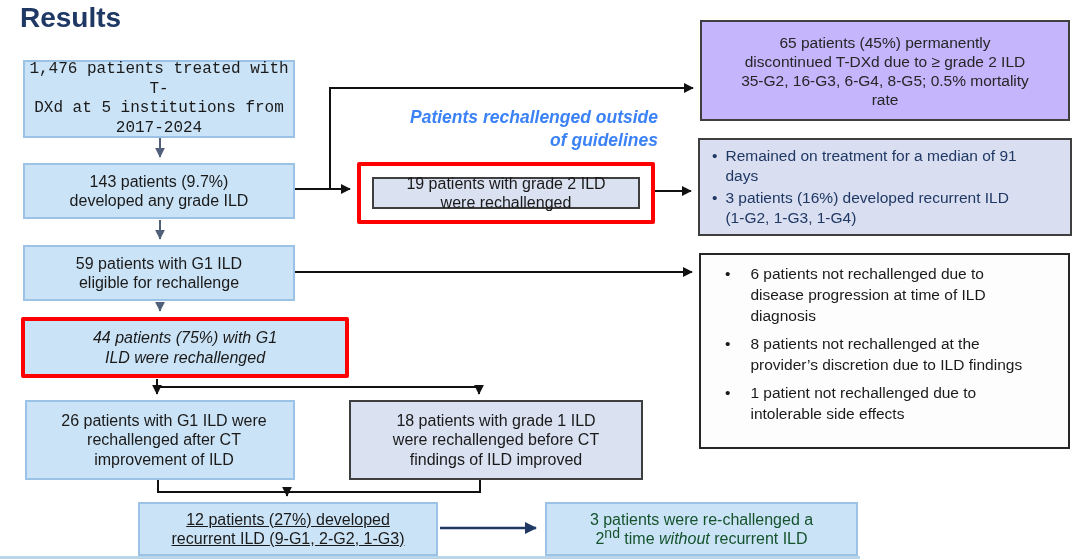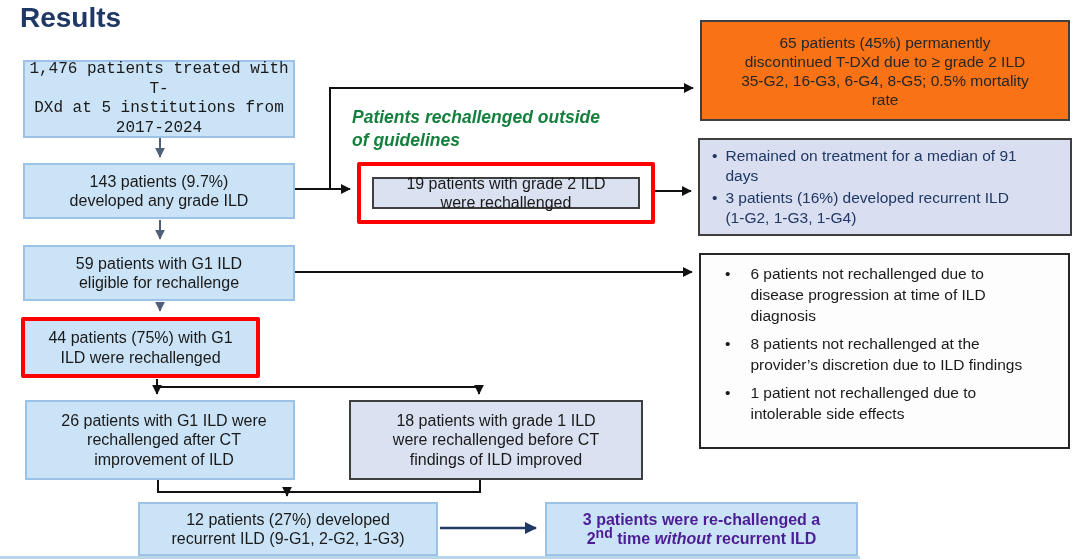--- a/index.html
+++ b/index.html
@@ -21,36 +21,36 @@
   .red-border{border:4px solid #fe0000;border-radius:2px;}
   .red-frame{
     position:absolute;box-sizing:border-box;border:4px solid #fe0000;border-radius:2px;
     padding:11px;background:#ffffff;display:flex;
   }
   .red-frame .inner{
     flex:1;box-sizing:border-box;background:#dae1f1;border:2px solid #3f3f3f;
     display:flex;align-items:center;justify-content:center;text-align:center;
     font-size:16px;line-height:19.5px;color:#1a1a1a;white-space:pre-line;
   }
-  .gray-box{background:#f97316;border:2px solid #3f3f3f;color:#262626;font-size:15.5px;line-height:19px;}
+  .gray-box{background:#c4b5fd;border:2px solid #3f3f3f;color:#262626;font-size:15.5px;line-height:19px;}
   .purple-note{
-    position:absolute;left:352px;top:106px;width:306px;text-align:left;
-    color:#15803d;font-weight:bold;font-style:italic;font-size:17.5px;line-height:23px;
+    position:absolute;left:352px;top:106px;width:306px;text-align:right;
+    color:#3b82f6;font-weight:bold;font-style:italic;font-size:17.5px;line-height:23px;
     white-space:pre-line;
   }
   .bullet-box{
     position:absolute;box-sizing:border-box;display:flex;flex-direction:column;justify-content:center;
     text-align:left;font-size:15.5px;line-height:20px;
   }
   .bullet-box.treat{background:#d9def0;border:2px solid #3f3f3f;color:#1f3864;padding:6px 44px 6px 12px;gap:2px;}
   .bullet-box.whitebx{background:#fdfdfd;border:2px solid #262626;color:#1a1a1a;padding:8px 30px 8px 18px;gap:7px;line-height:21px;}
   .bullet-row{display:flex;align-items:flex-start;}
   .bullet-row .dot{flex:0 0 auto;margin-right:8px;}
   .bullet-box.whitebx .bullet-row .dot{margin-right:20px;margin-left:6px;}
-  .navy-text{color:#4c1d95;font-weight:bold;}
+  .navy-text{color:#14532d;}
   sup{font-size:14px;vertical-align:super;line-height:0;}
   .it{font-style:italic;}
   .bottom-strip{position:absolute;left:0;top:556px;width:860px;height:3px;background:#b9d5ea;}
 </style>
 </head>
 <body>
 
 <div id="slide">
 
   <svg id="connectors" viewBox="0 0 1080 560" xmlns="http://www.w3.org/2000/svg">
@@ -90,40 +90,40 @@
   <div class="box blue" style="left:23px;top:60px;width:272px;height:78px;font-family:Liberation Mono, monospace;">1,476 patients treated with T-
 DXd at 5 institutions from
 2017-2024</div>
 
   <div class="box blue" style="left:23px;top:163px;width:272px;height:56px;">143 patients (9.7%)
 developed any grade ILD</div>
 
   <div class="box blue" style="left:23px;top:245px;width:272px;height:56px;">59 patients with G1 ILD
 eligible for rechallenge</div>
 
-  <div class="box blue red-border" style="left:21px;top:317px;width:239px;height:61px;">44 patients (75%) with G1
+  <div class="box blue red-border" style="left:21px;top:317px;width:328px;height:61px;font-style:italic;">44 patients (75%) with G1
 ILD were rechallenged</div>
 
   <div class="box blue" style="left:25px;top:400px;width:270px;height:80px;padding-left:8px;">26 patients with G1 ILD were
 rechallenged after CT
 improvement of ILD</div>
 
   <div class="purple-note">Patients rechallenged outside
 of guidelines</div>
 
   <div class="red-frame" style="left:357px;top:162px;width:298px;height:62px;">
     <div class="inner">19 patients with grade 2 ILD
 were rechallenged</div>
   </div>
 
   <div class="box lav" style="left:349px;top:400px;width:294px;height:80px;">18 patients with grade 1 ILD
 were rechallenged before CT
 findings of ILD improved</div>
 
-  <div class="box blue" style="left:138px;top:502px;width:300px;height:54px;">12 patients (27%) developed
+  <div class="box blue" style="left:138px;top:502px;width:300px;height:54px;text-decoration:underline;">12 patients (27%) developed
 recurrent ILD (9-G1, 2-G2, 1-G3)</div>
 
   <div class="box blue navy-text" style="left:545px;top:502px;width:313px;height:54px;">
     <span><span>3 patients were re-challenged a
 </span><span>2</span><sup>nd</sup><span> time </span><span class="it">without</span><span> recurrent ILD</span></span>
   </div>
 
   <div class="box gray-box" style="left:700px;top:20px;width:370px;height:101px;">65 patients (45%) permanently
 discontinued T-DXd due to ≥ grade 2 ILD
 35-G2, 16-G3, 6-G4, 8-G5; 0.5% mortality

